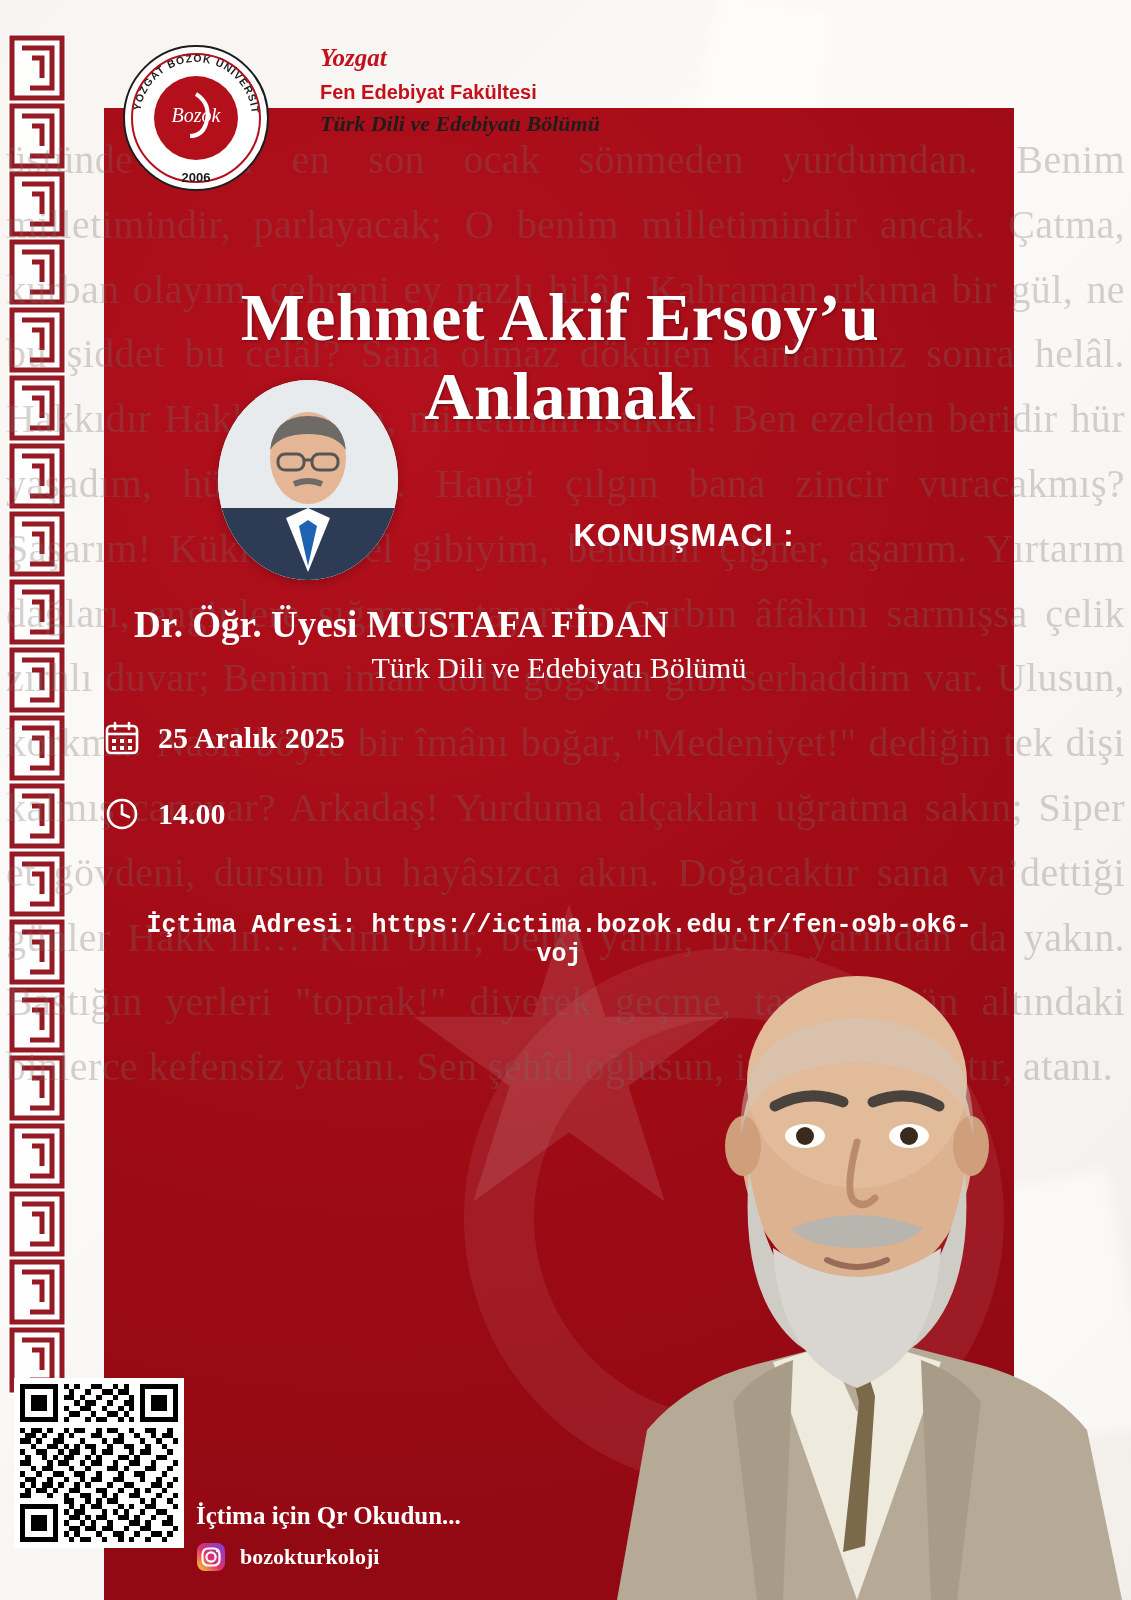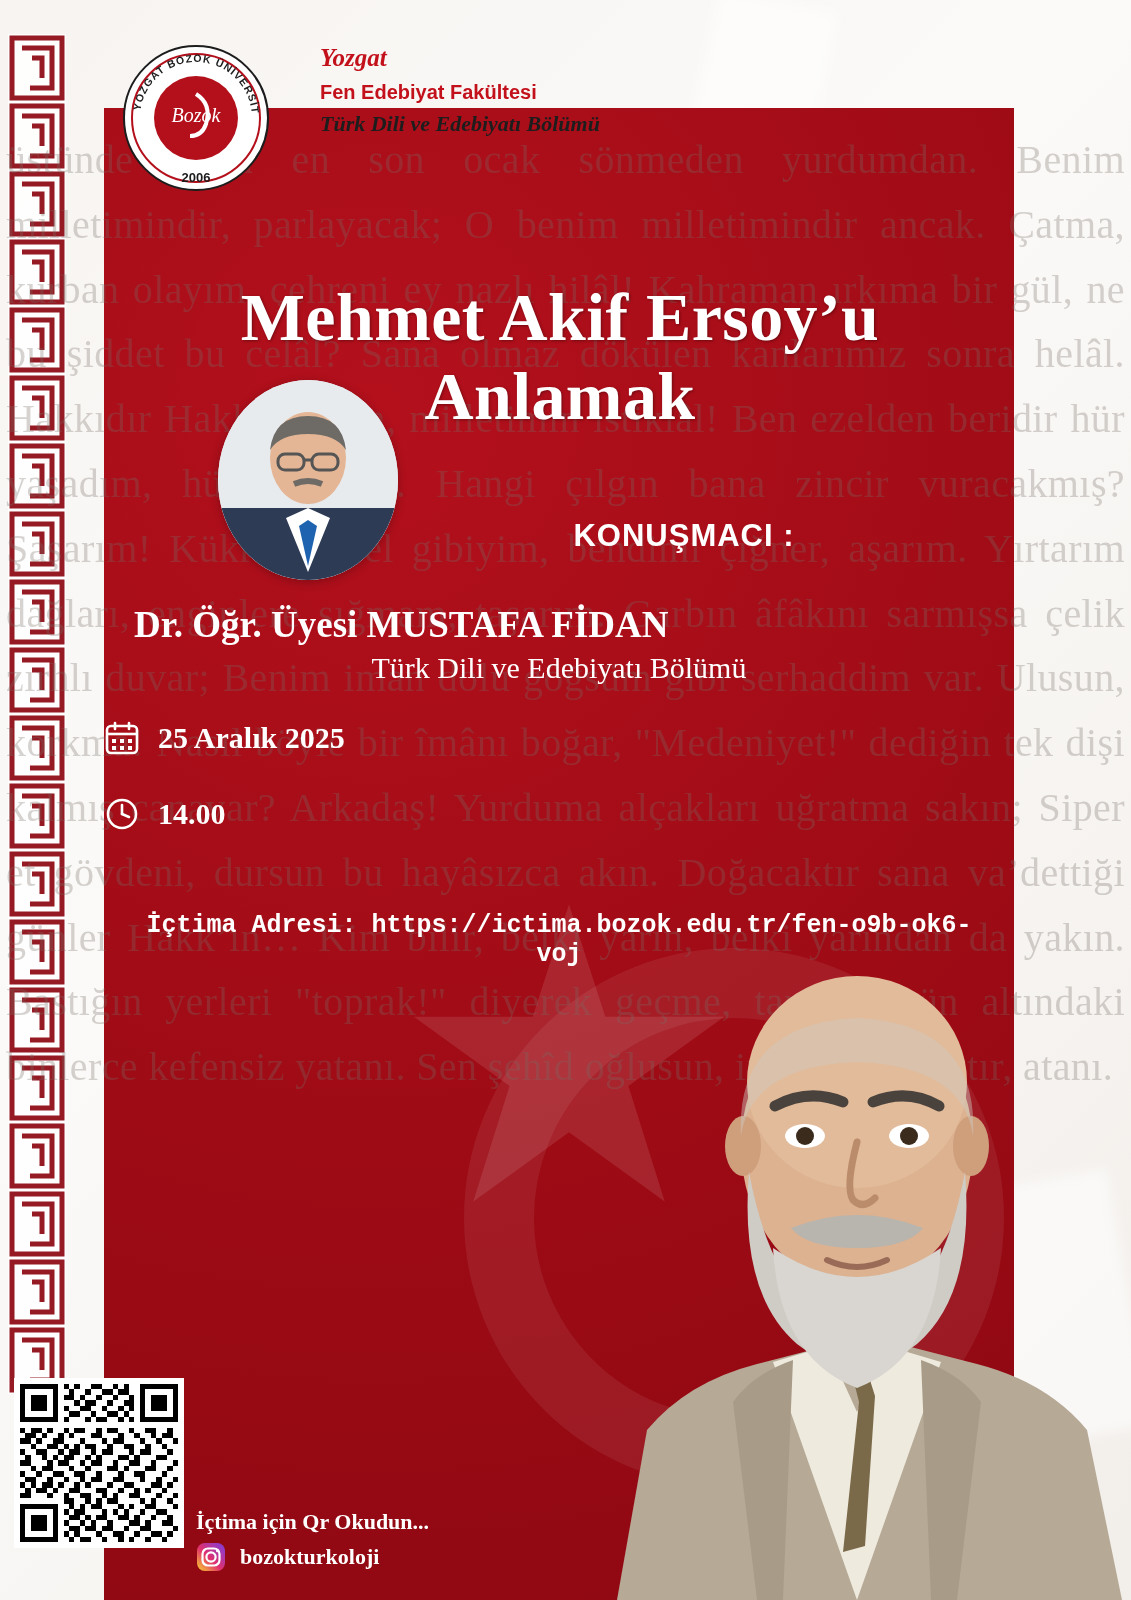--- a/index.html
+++ b/index.html
@@ -250,24 +250,23 @@
     background: #ffffff;
     padding: 6px;
     z-index: 12;
   }
   .qr-caption {
     position: absolute;
     left: 196px;
     top: 1502px;
     font-family: "Liberation Serif", serif;
     font-weight: bold;
-    font-size: 22px;
+    font-size: 25px;
     color: #ffffff;
     z-index: 12;
-    margin-top: 7px;
   }
   .insta-row {
     position: absolute;
     left: 196px;
     top: 1542px;
     display: flex;
     align-items: center;
     gap: 14px;
     z-index: 12;
   }

